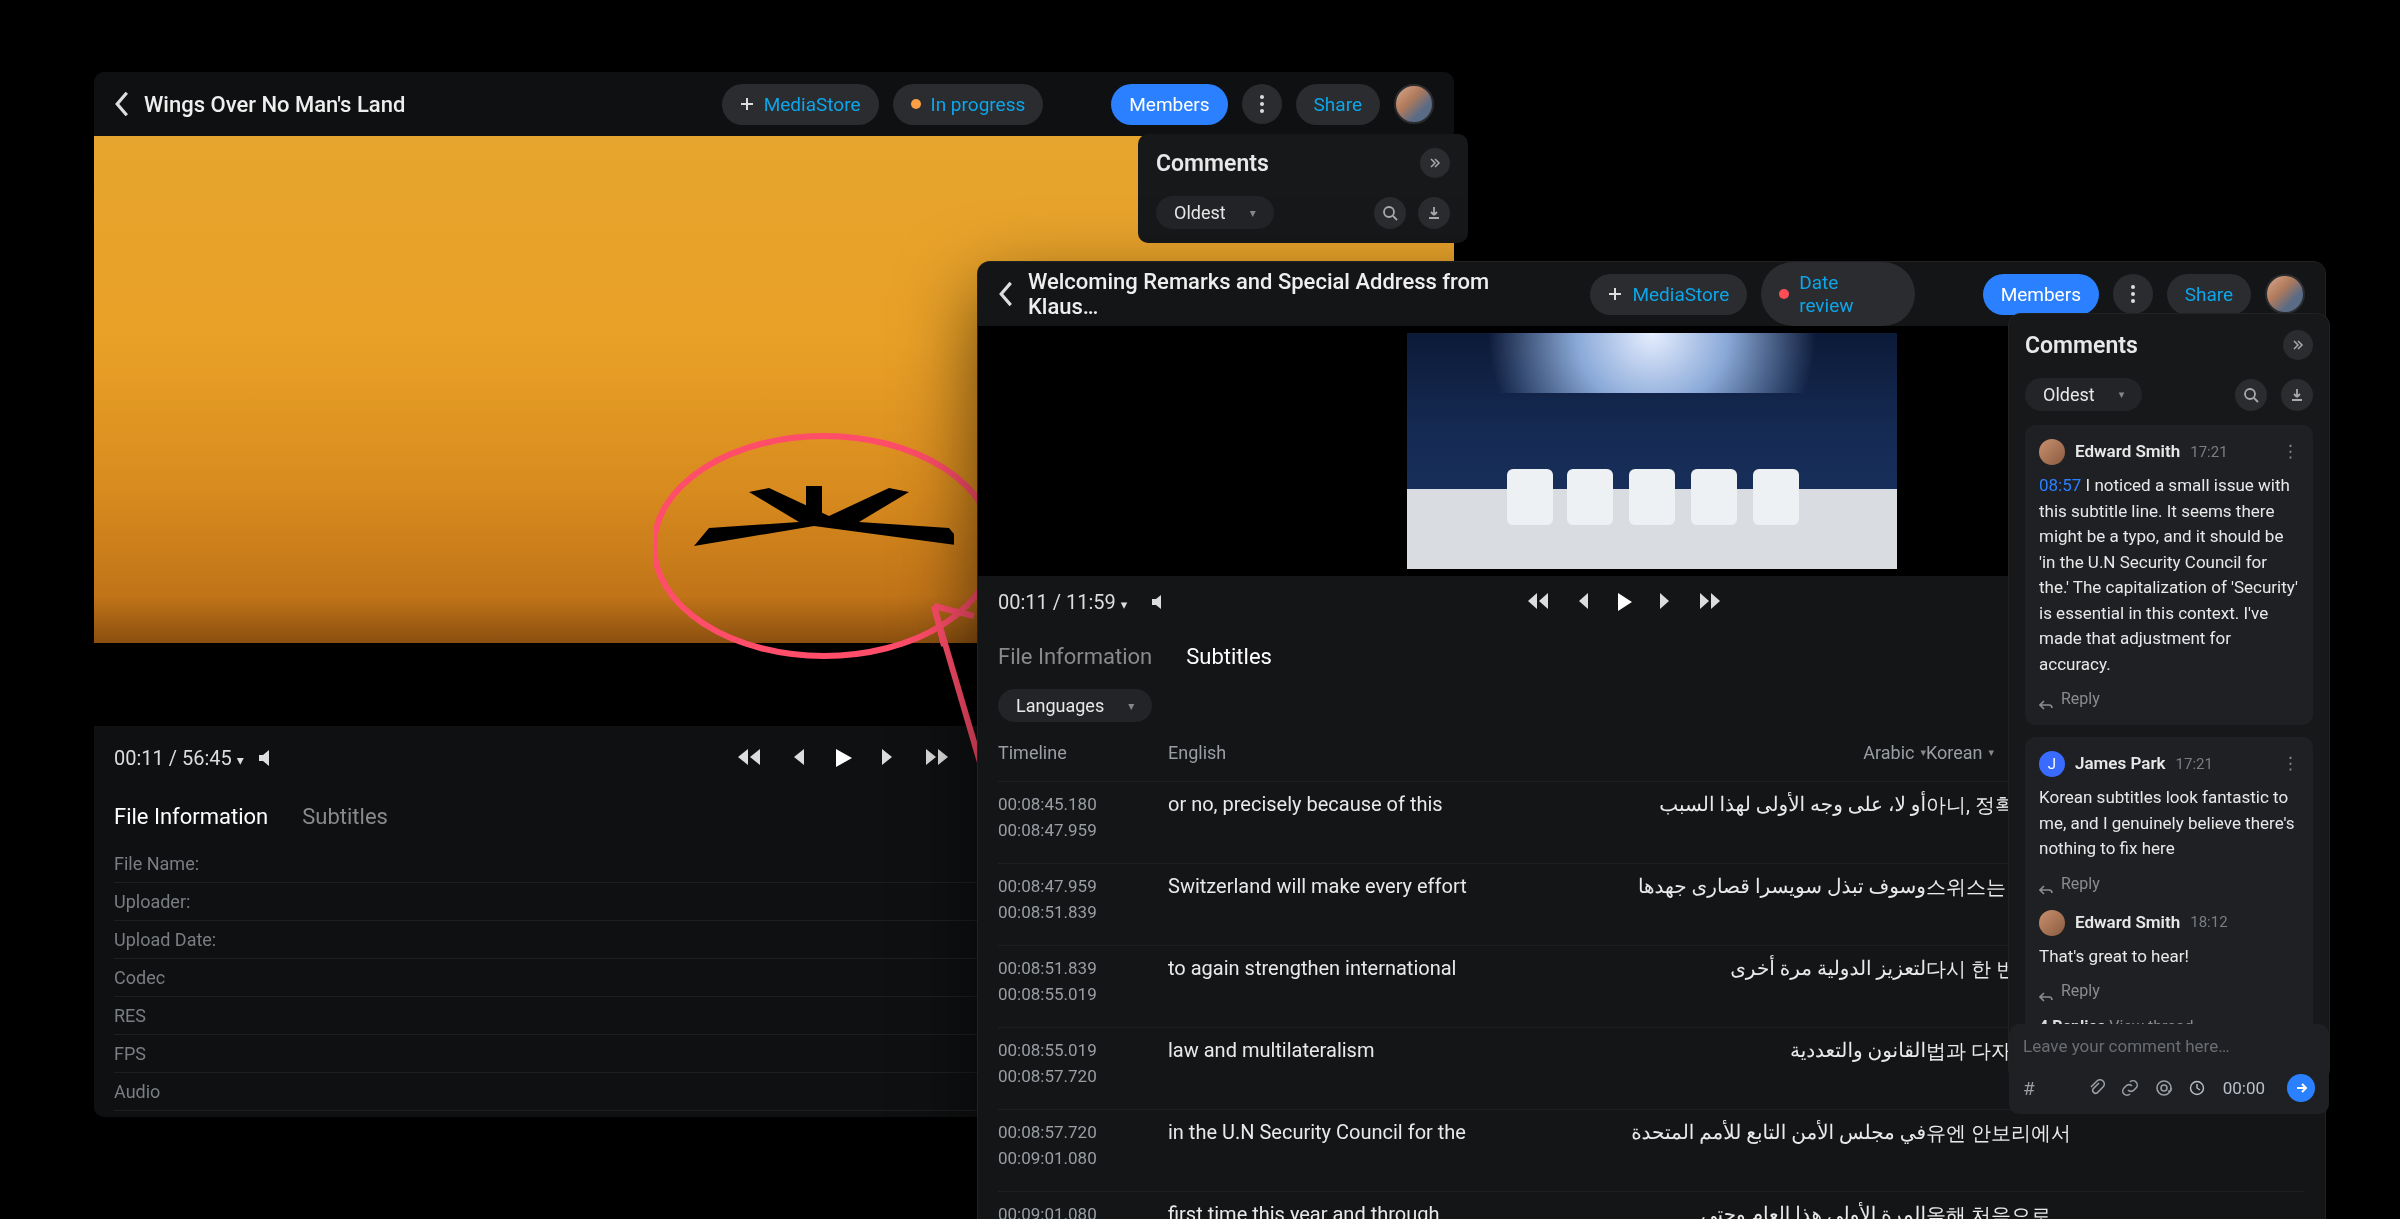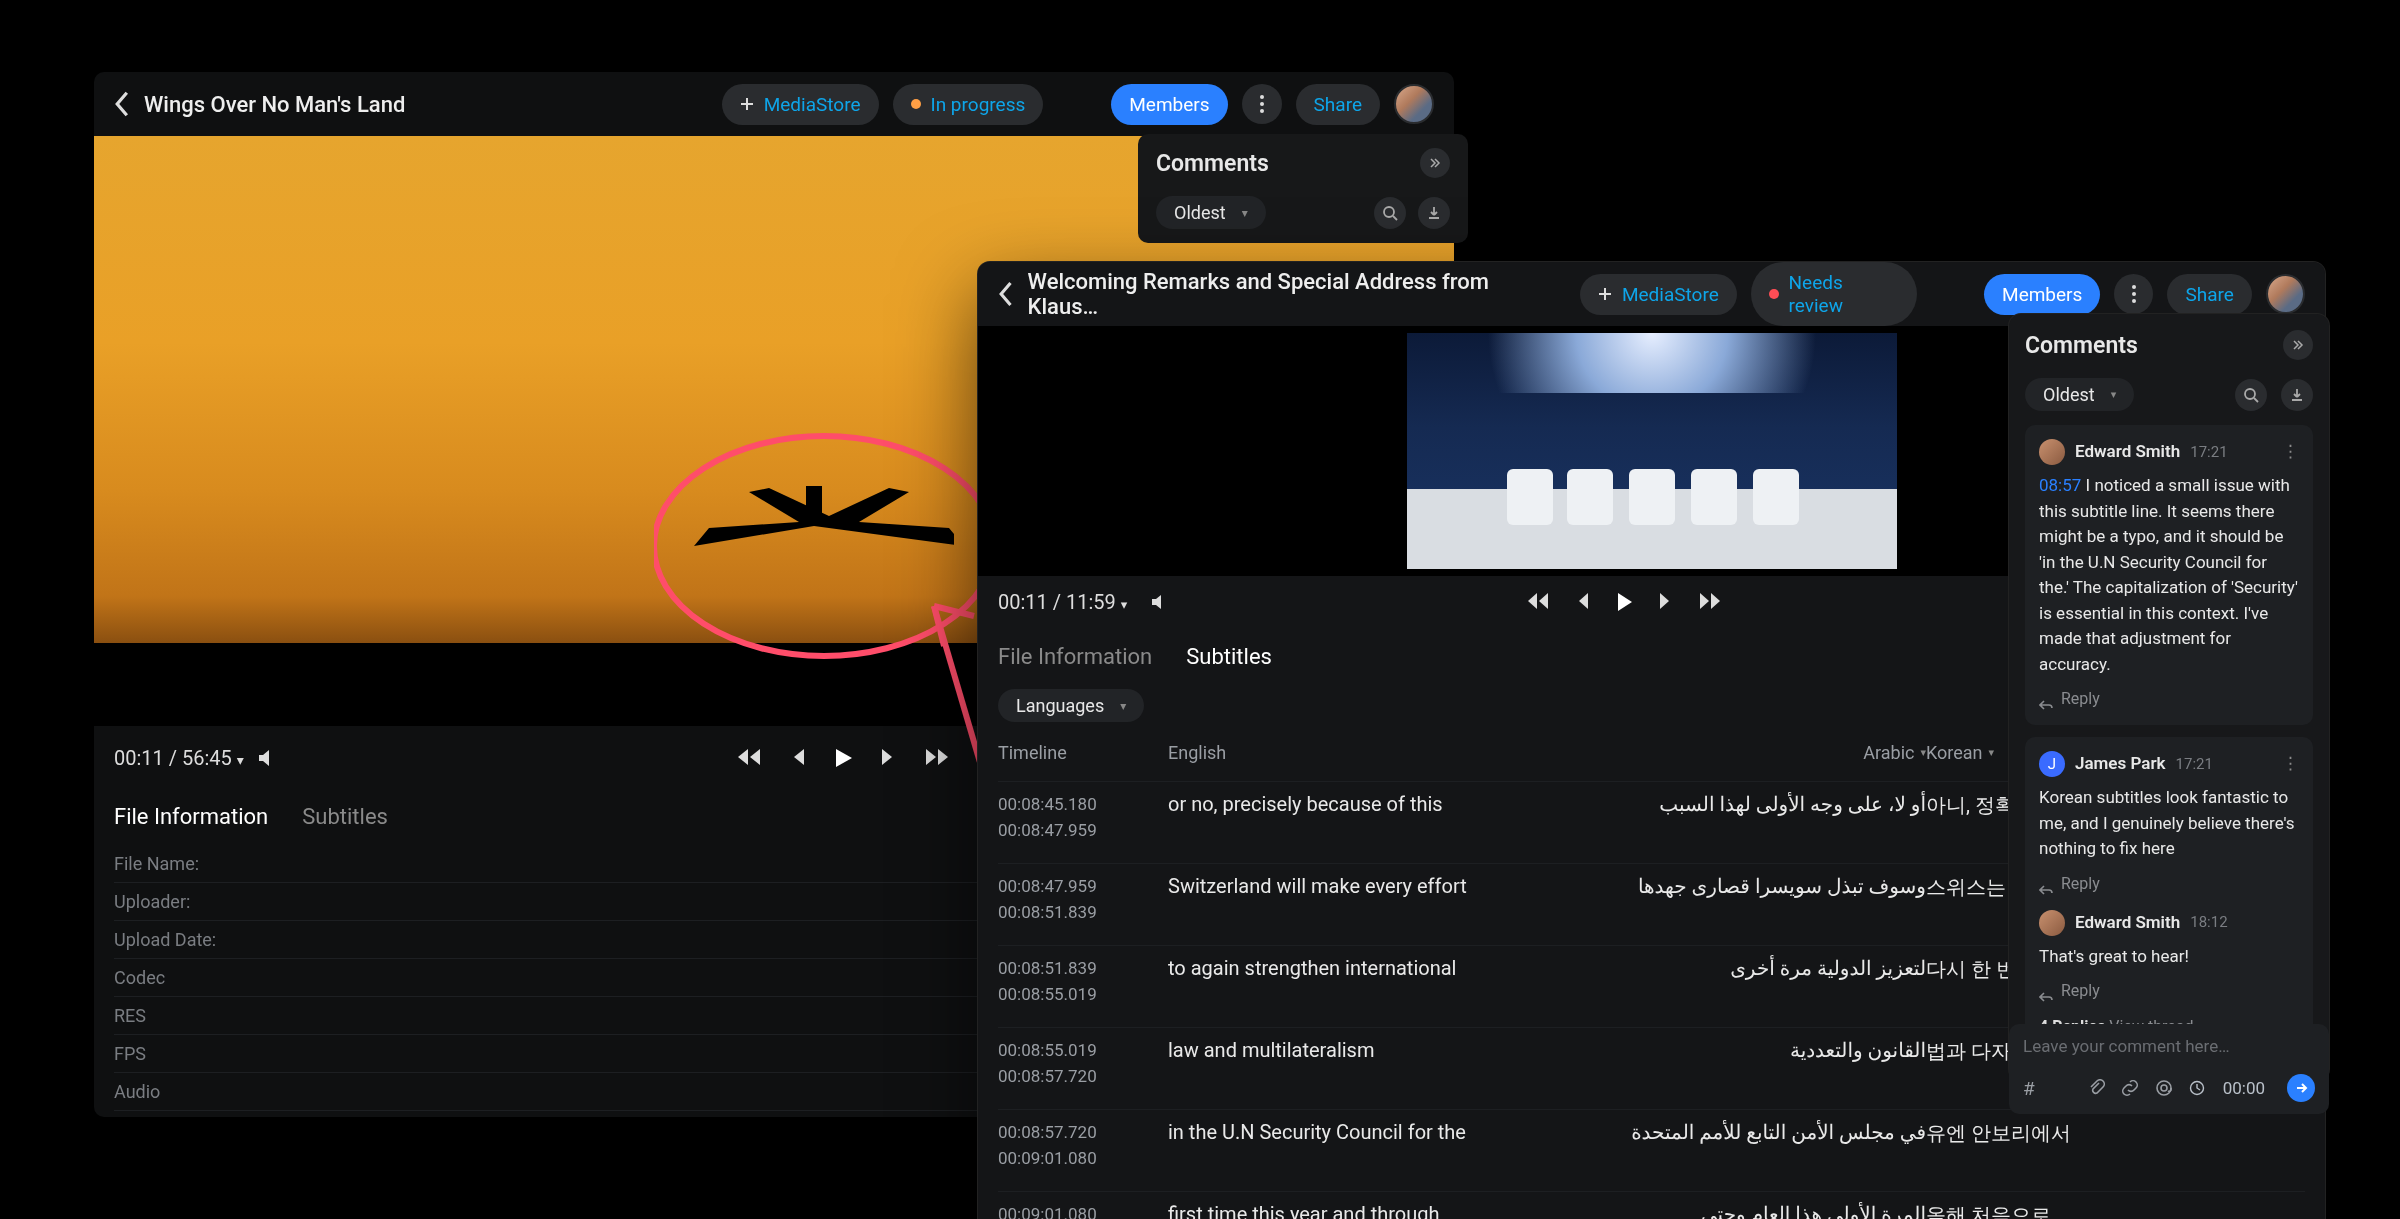--- a/index.html
+++ b/index.html
@@ -31,21 +31,21 @@
   .tabsA span.act{color:#fff}
   .meta{padding:6px 20px}
   .meta .row{font-size:18px;color:#7a7d82;padding:8px 0;border-bottom:1px solid #1d1f22;display:flex;justify-content:space-between}
   .meta .row .val{color:#aeb2b8}
 
   
   .commA{position:absolute;left:1138px;top:134px;width:330px;background:#171819;border-radius:10px;padding:14px 18px}
   .commA h3{font-size:23px;font-weight:600}
   .commA .head{display:flex;align-items:center;justify-content:space-between}
   .commA .sort{margin-top:18px;display:flex;gap:12px;align-items:center}
-  .sortpill{background:#222427;border-radius:999px;padding:6px 18px;font-size:18px;display:flex;gap:16px;align-items:center;cursor:pointer}
+  .sortpill{background:#222427;border-radius:999px;padding:6px 18px;font-size:18px;display:flex;gap:24px;align-items:center;cursor:pointer}
 
   
   .winB{position:absolute;left:978px;top:262px;width:1347px;background:#141517;border-radius:12px;overflow:hidden;box-shadow:0 0 0 1px #222,0 30px 80px rgba(0,0,0,.6)}
   .winB .topbar{display:flex;align-items:center;height:64px;padding:0 20px;gap:14px;background:#141517}
   .winB .videoWrap{height:250px;background:#000;display:flex;align-items:center;justify-content:center}
   .conf{width:490px;height:236px;background:linear-gradient(180deg,#0c1a38 0%,#152a52 40%,#1a3566 100%);position:relative;overflow:hidden}
   .conf .lights{position:absolute;top:0;left:0;right:0;height:60px;background:radial-gradient(circle at 50% 0,#e6eeff 0%,#8aa9d8 30%,transparent 65%)}
   .conf .floor{position:absolute;bottom:0;left:0;right:0;height:80px;background:#d9dde2}
   .conf .chair{position:absolute;bottom:44px;width:46px;height:56px;background:#eef1f4;border-radius:6px}
   .winB .transport{display:flex;align-items:center;height:52px;padding:0 20px;gap:22px;color:#ddd;font-size:19px}
@@ -248,21 +248,21 @@
     </div>
     <div class="grow"></div>
     <div class="pill">
       <svg width="14" height="14">
           <path d="M7 1v12M1 7h12" stroke="#ddd" stroke-width="2"></path>
         </svg>
       <span>MediaStore</span>
     </div>
     <div class="pill">
         <span class="dot red"></span>
-        <span>Needs review</span>
+        <span>Date review</span>
       </div>
     <div style="width:40px"></div>
     <div class="pill blue">
         <span>Members</span>
       </div>
     <div class="iconbtn">
         <svg width="4" height="18">
           <circle cx="2" cy="2" r="2" fill="#ddd"></circle>
           <circle cx="2" cy="9" r="2" fill="#ddd"></circle>
           <circle cx="2" cy="16" r="2" fill="#ddd"></circle>

